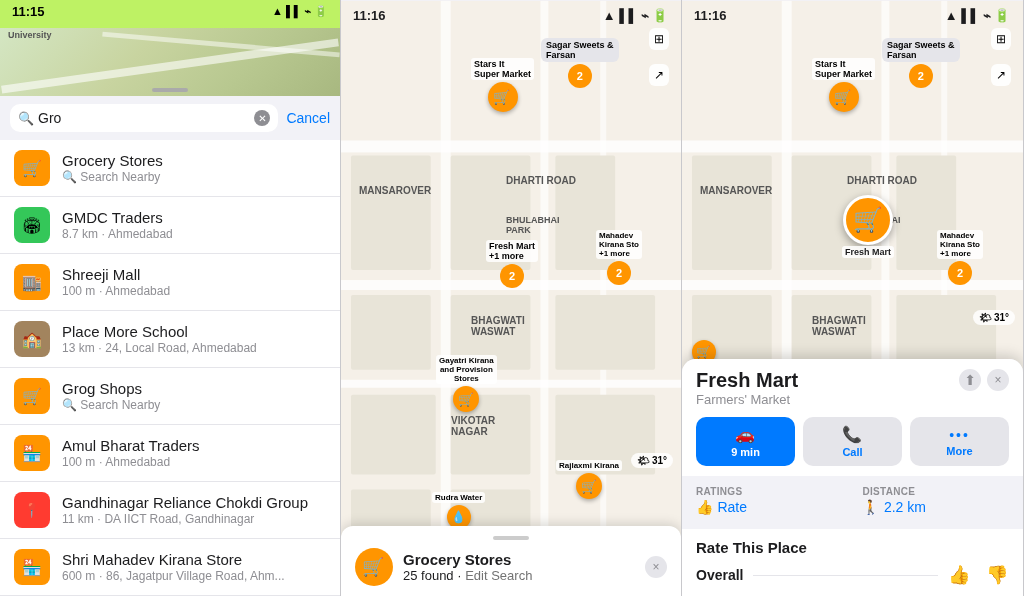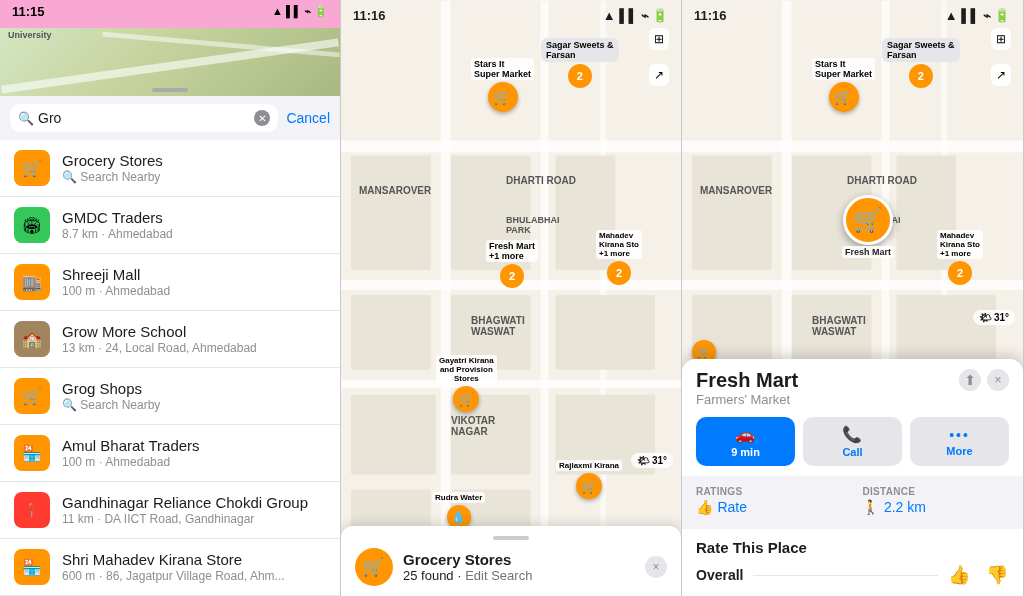--- a/index.html
+++ b/index.html
@@ -27,21 +27,21 @@
       max-width: 341px;
     }
 
     .status-bar {
       display: flex;
       justify-content: space-between;
       align-items: center;
       padding: 6px 12px 12px;
       font-size: 13px;
       font-weight: 600;
-      background: #f9a8d4;
+      background: #bef264;
       height: 28px;
     }
     .status-icons { display: flex; gap: 4px; align-items: center; font-size: 11px; }
 
     .map-thumb {
       height: 68px;
       background: #c9d8b6;
       position: relative;
       overflow: hidden;
     }
@@ -459,21 +459,21 @@
       <div class="result-icon icon-orange">🏬</div>
       <div class="result-text">
         <div class="result-title">Shreeji Mall</div>
         <div class="result-subtitle">100 m · Ahmedabad</div>
       </div>
     </div>
 
     <div class="result-item">
       <div class="result-icon icon-brown">🏫</div>
       <div class="result-text">
-        <div class="result-title">Grow More School</div>
+        <div class="result-title">Place More School</div>
         <div class="result-subtitle">13 km · 24, Local Road, Ahmedabad</div>
       </div>
     </div>
 
     <div class="result-item">
       <div class="result-icon icon-orange">🛒</div>
       <div class="result-text">
         <div class="result-title">Grog Shops</div>
         <div class="result-subtitle">🔍 Search Nearby</div>
       </div>

